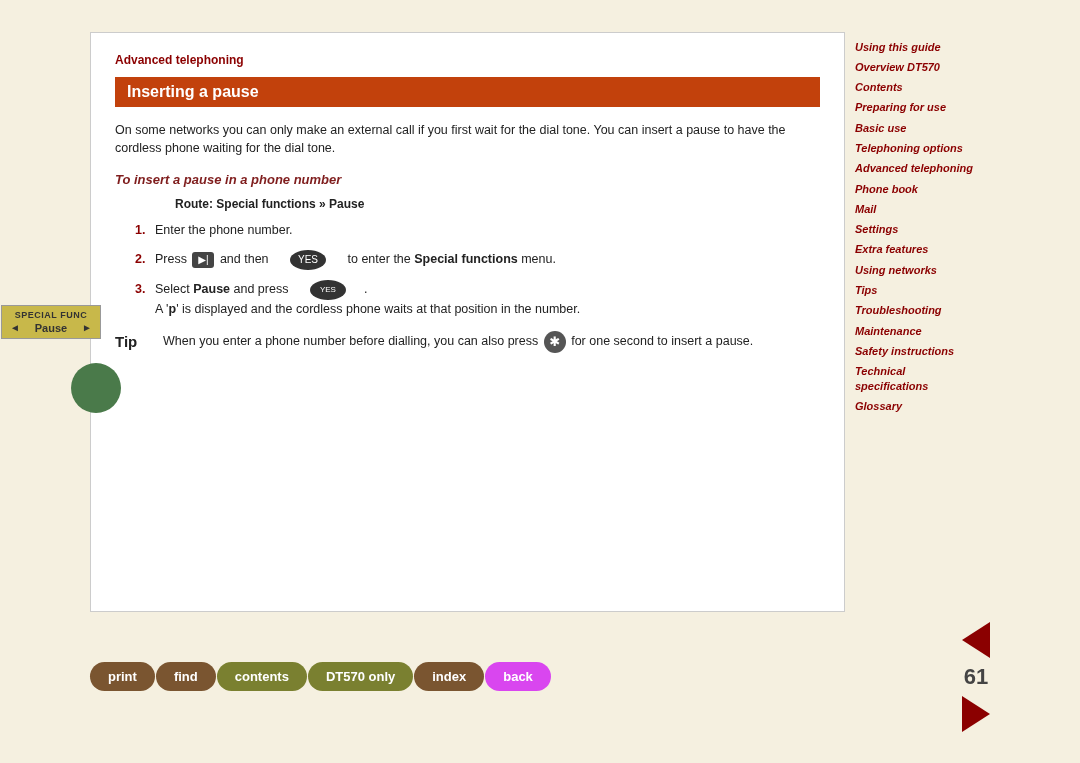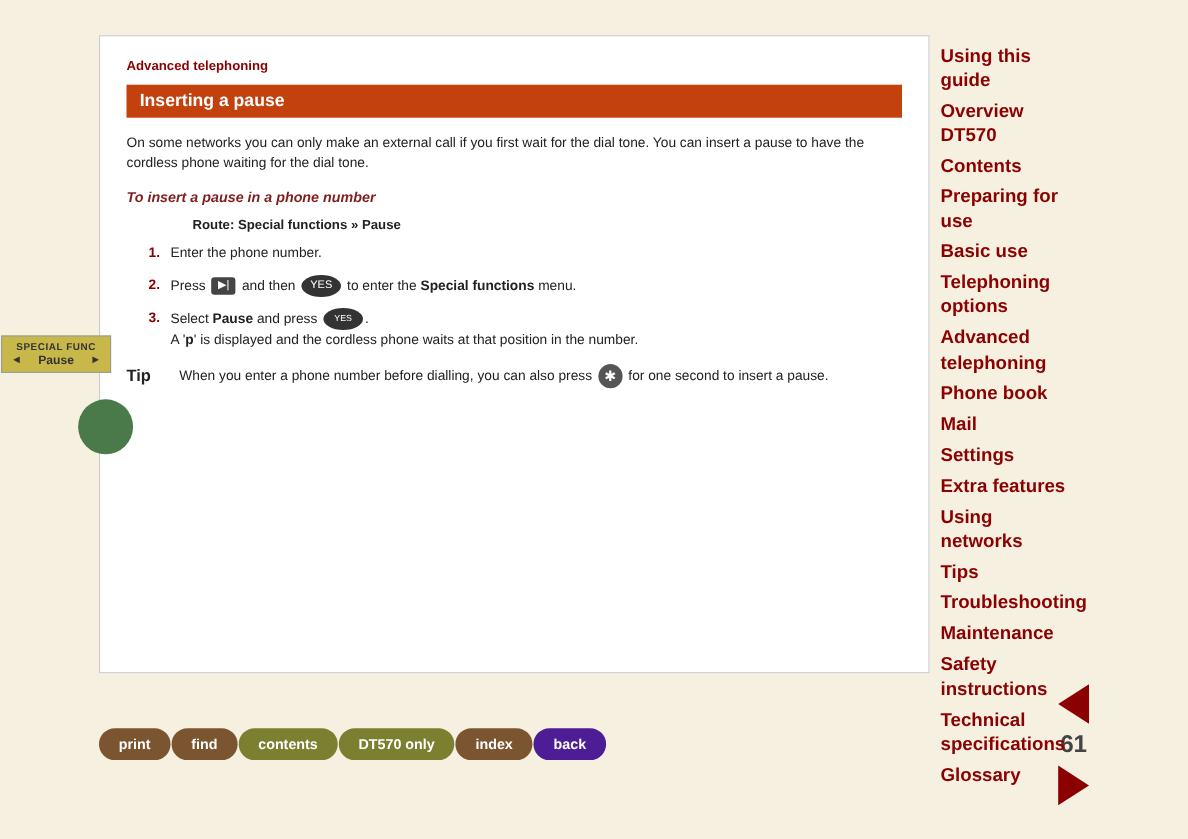--- a/index.html
+++ b/index.html
@@ -115,21 +115,21 @@
     .btn-icon {
       display: inline-block;
       background: #333;
       color: #fff;
       border-radius: 50%;
       width: 36px;
       height: 20px;
       font-size: 10px;
       text-align: center;
       line-height: 20px;
-      margin: 0 2px;
+      margin: 0 18px;
       vertical-align: middle;
     }
 
     .btn-play {
       display: inline-block;
       background: #444;
       color: #fff;
       border-radius: 3px;
       width: 22px;
       height: 16px;
@@ -228,24 +228,25 @@
     .sidebar {
       width: 145px;
       background: #f5f0e0;
       padding: 8px 10px;
       font-size: 12px;
     }
 
     .sidebar-item {
       color: #8B0000;
       font-weight: bold;
-      font-size: 17px;
+      font-size: 11px;
       margin-bottom: 6px;
       cursor: pointer;
       line-height: 1.3;
+      font-style: italic;
     }
 
     
     .toolbar {
       width: 900px;
       background: transparent;
       display: flex;
       align-items: center;
       padding: 10px 0 0 0;
       gap: 1px;
@@ -260,21 +261,21 @@
       font-size: 13px;
       font-weight: bold;
       cursor: pointer;
     }
 
     .toolbar-btn.olive {
       background: #7a8030;
     }
 
     .toolbar-btn.dark {
-      background: #4c1d95;
+      background: #d946ef;
     }
 
     .nav-area {
       display: flex;
       align-items: center;
       margin-left: auto;
       gap: 6px;
       flex-direction: column;
     }
 

